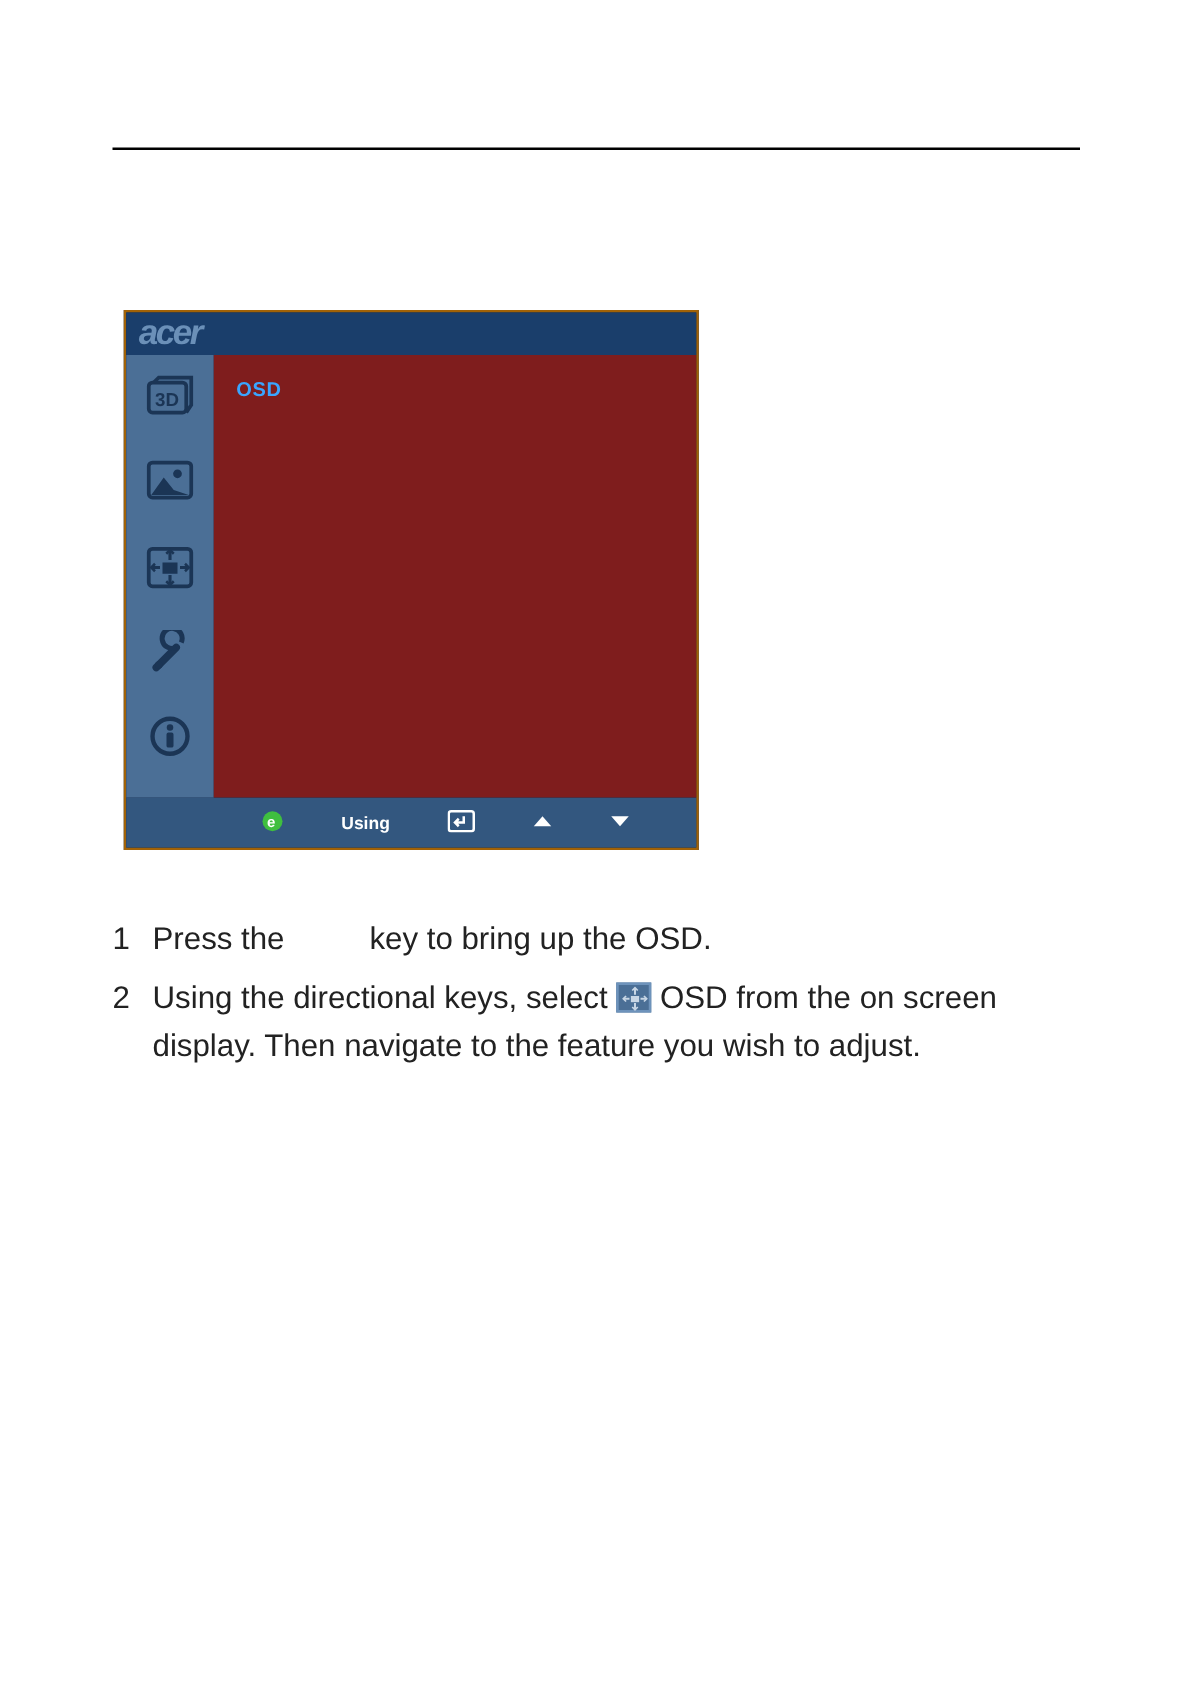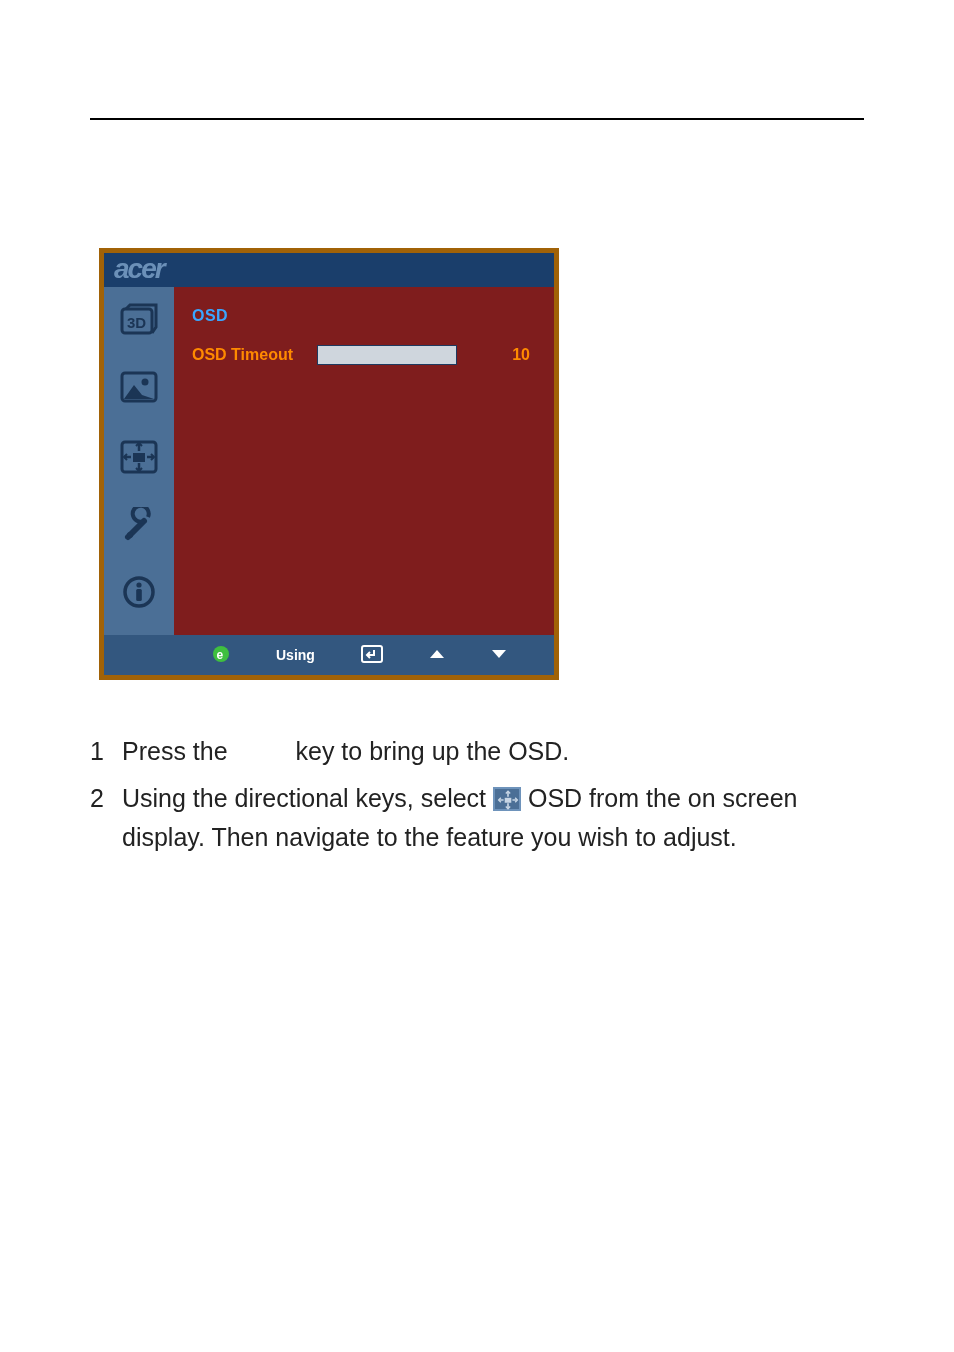--- a/index.html
+++ b/index.html
@@ -22,21 +22,21 @@
   }
 
   
   .osd-wrap {
     position: absolute;
     top: 248px;
     left: 99px;
     width: 460px;
     height: 432px;
     background: #0e2444;
-    border: 5px solid #a16207;
+    border: 2px solid #a16207;
   }
 
   .osd-header {
     width: 100%;
     height: 34px;
     background: #1a3e6b;
     position: relative;
   }
 
   .osd-body {
@@ -246,25 +246,20 @@
               <circle cx="17" cy="10" r="2.6" fill="#1b3555"></circle>
               <rect x="14.2" y="14" width="5.6" height="12" rx="1.5" fill="#1b3555"></rect>
             </svg>
           </span>
         </div>
 
       </div>
 
       <div class="osd-content">
         <div class="osd-title">OSD</div>
-        <div class="osd-row">
-          <span class="osd-row-label">OSD Timeout</span>
-          <span class="osd-slider"></span>
-          <span class="osd-row-value">10</span>
-        </div>
       </div>
     </div>
 
     <div class="osd-footer">
       <span class="foot-item">
         <span>
           <svg width="18" height="18" viewBox="0 0 18 18">
             <circle cx="9" cy="9" r="8" fill="#3fbf3f"></circle>
             <text x="4.5" y="13.5" font-size="12" font-weight="900" fill="#fff" font-family="Arial">e</text>
           </svg>

